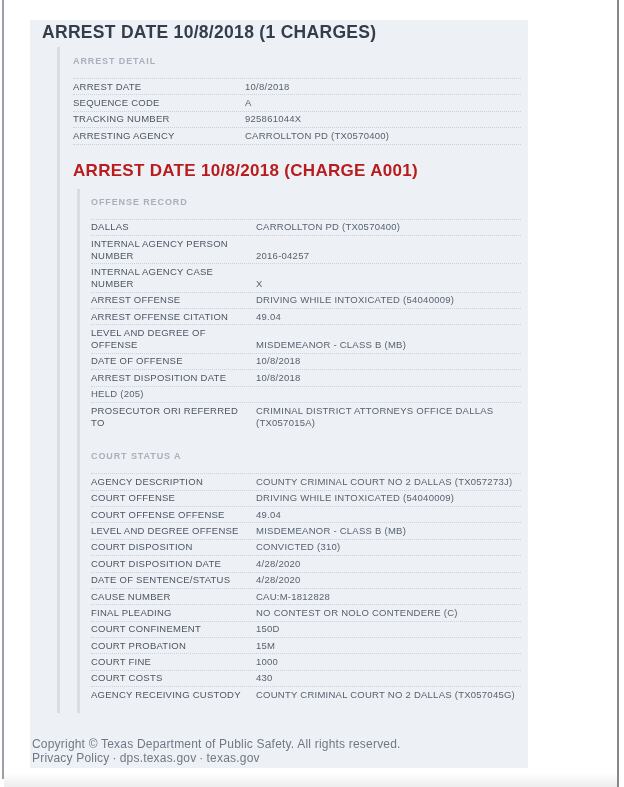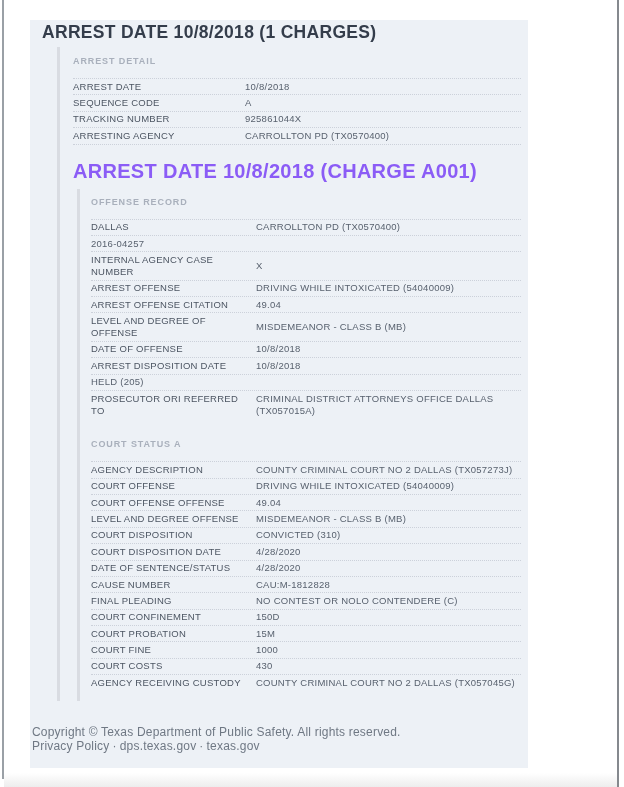--- a/index.html
+++ b/index.html
@@ -20,29 +20,29 @@
     letter-spacing:0.3px;margin:0 0 6px 12px;white-space:nowrap;
   }
   .outer-section{
     margin-left:27px;border-left:3px solid #d9dce2;padding:9px 0 0 13px;
   }
   .section-head{
     font-size:9px;line-height:11px;font-weight:bold;color:#a9b0bc;
     letter-spacing:0.9px;margin:0 0 11px 0;
   }
   .rows{}
-  .row{display:flex;align-items:center;border-top:1px dotted #ccd1da;padding:1.7px 0;min-height:12px;}
+  .row{display:flex;align-items:flex-end;border-top:1px dotted #ccd1da;padding:1.7px 0;min-height:12px;}
   .rows-closed{border-bottom:1px dotted #ccd1da;}
   .row-label{
     flex:none;width:172px;box-sizing:border-box;padding-right:10px;
     font-size:9.5px;line-height:12px;color:#4c5562;letter-spacing:0.25px;
   }
   .row-value{flex:1;font-size:9.5px;line-height:12px;color:#58616e;letter-spacing:0.25px;}
   .h2{
-    font-size:20px;line-height:20px;font-weight:600;color:#8b5cf6;
+    font-size:17px;line-height:20px;font-weight:600;color:#b91c1c;
     letter-spacing:0.3px;margin:16px 0 8px 0;white-space:nowrap;
   }
   .nested-section{
     margin-left:4px;border-left:3px solid #d9dce2;padding:8px 0 10px 11px;
   }
   .nested-section .row-label{width:165px;}
   .court-head{margin-top:21px;}
   .footer{padding:24px 0 0 2px;font-size:12px;line-height:14.5px;color:#6f7884;letter-spacing:0.2px;}
   .footer-links{white-space:nowrap;}
   .footer-link{color:#6f7884;text-decoration:none;cursor:pointer;}
@@ -88,20 +88,21 @@
       <div class="nested-section">
 
         <div class="section-head">OFFENSE RECORD</div>
 
         <div class="rows">
           <div class="row">
             <div class="row-label">DALLAS</div>
             <div class="row-value">CARROLLTON PD (TX0570400)</div>
           </div>
           <div class="row">
+            <div class="row-label">INTERNAL AGENCY PERSON NUMBER</div>
             <div class="row-value">2016-04257</div>
           </div>
           <div class="row">
             <div class="row-label">INTERNAL AGENCY CASE NUMBER</div>
             <div class="row-value">X</div>
           </div>
           <div class="row">
             <div class="row-label">ARREST OFFENSE</div>
             <div class="row-value">DRIVING WHILE INTOXICATED (54040009)</div>
           </div>

